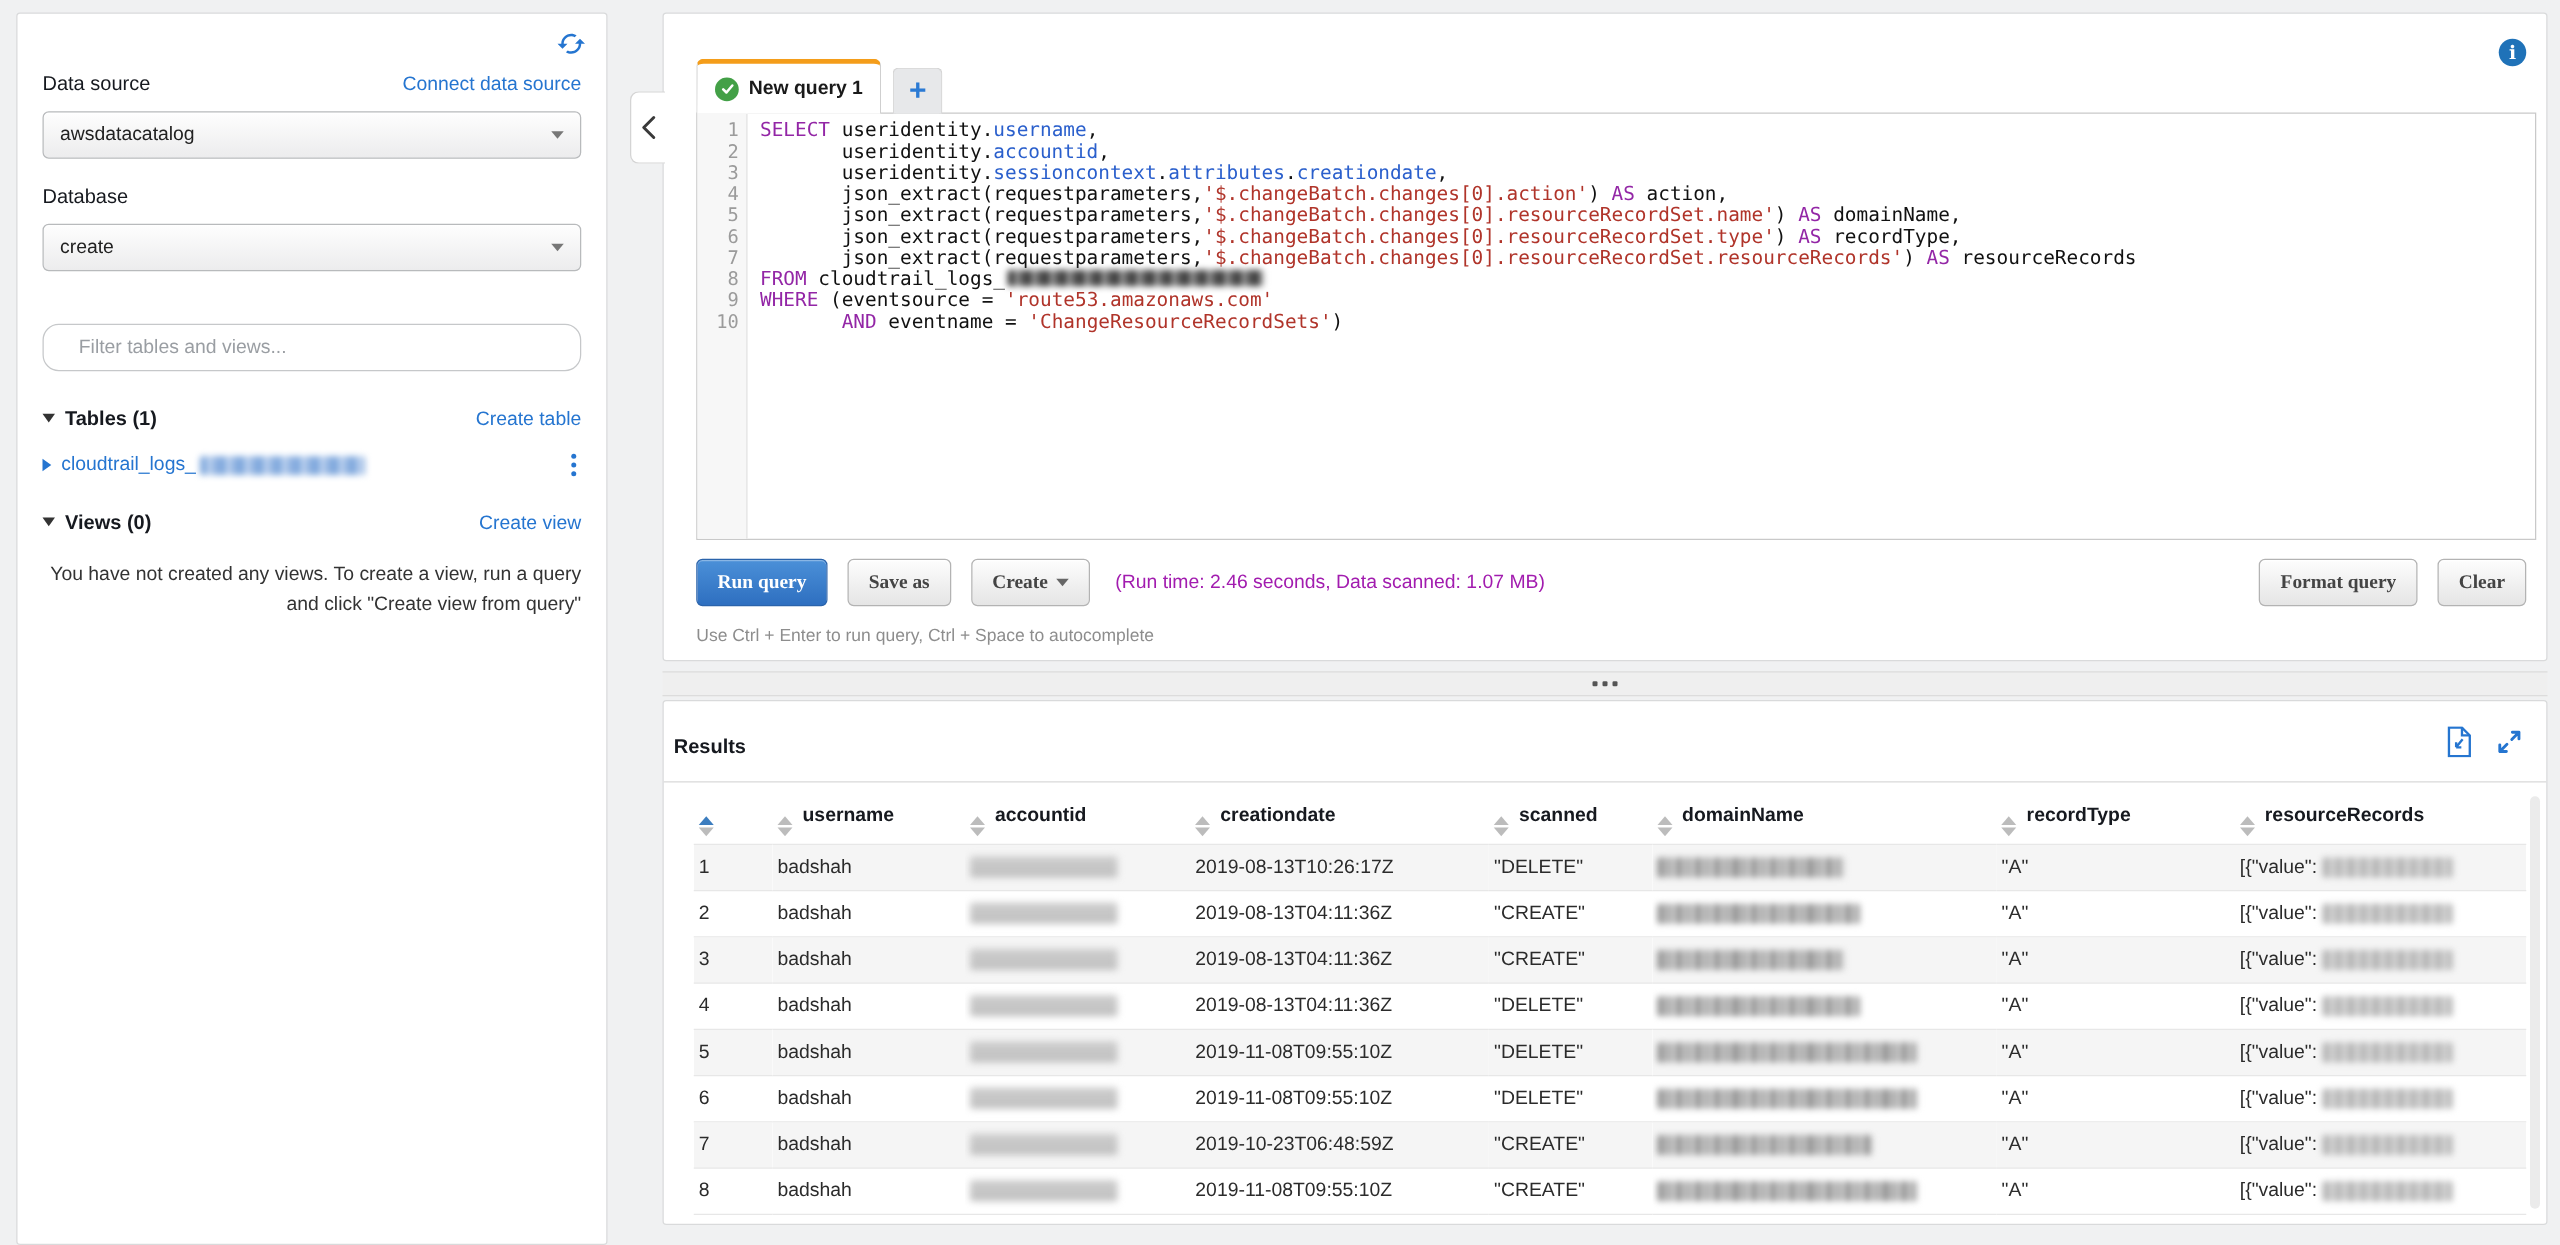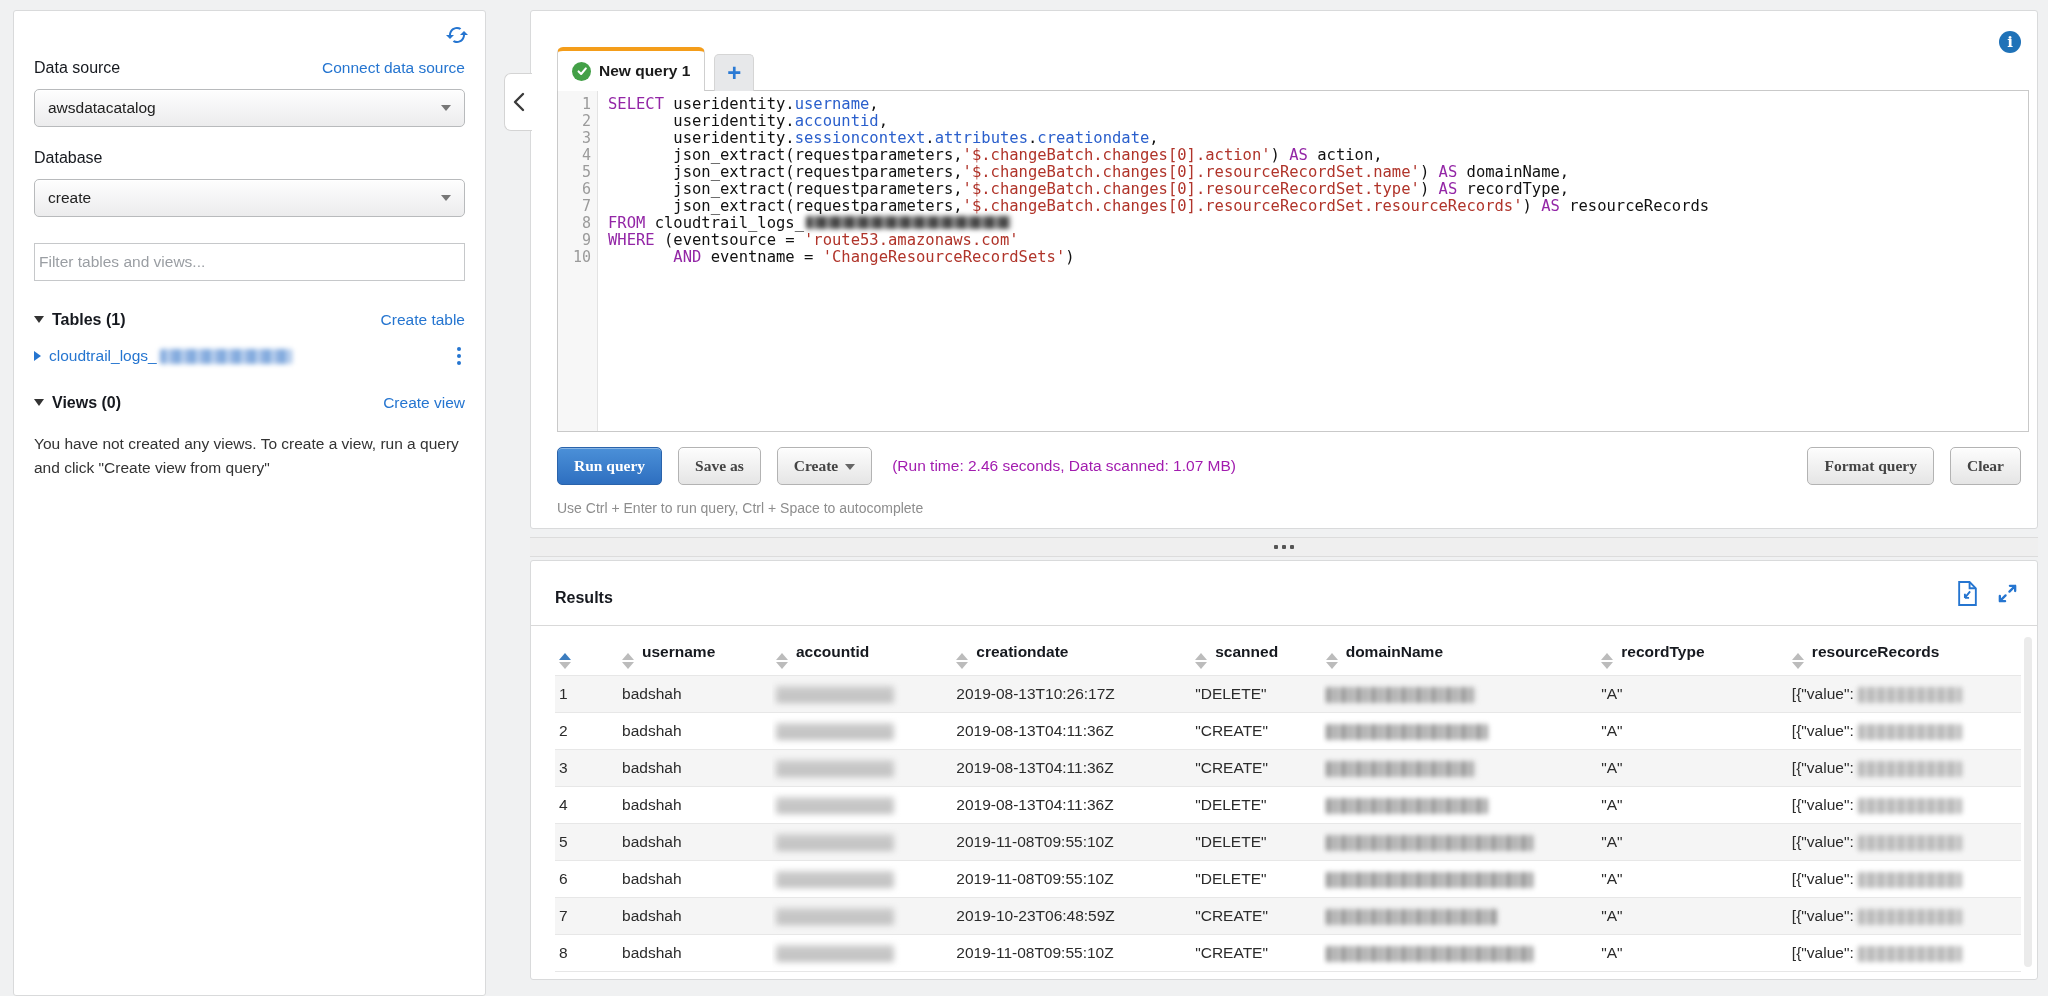--- a/index.html
+++ b/index.html
@@ -9,35 +9,35 @@
   .sidebar{position:absolute;left:13px;top:10px;width:473px;height:986px;background:#fff;
     border:1px solid #d9dadb;border-radius:3px;box-sizing:border-box;padding:0 20px;}
   .refresh-btn{position:absolute;right:16px;top:12px;width:24px;height:24px;cursor:pointer;}
   .side-row{display:flex;justify-content:space-between;align-items:baseline;}
   .side-label{font-size:16px;font-weight:normal;color:#16191f;}
   .link{color:#2575d0;font-size:15.5px;cursor:pointer;text-decoration:none;}
   .select{margin-top:12px;height:36px;display:flex;align-items:center;justify-content:space-between;
     padding:0 13px;border:1px solid #b8babc;border-radius:5px;background:linear-gradient(#fefefe,#ececed);
     font-size:15.5px;color:#222;box-shadow:inset 0 1px 0 #fff;cursor:pointer;}
   .caret-down{width:0;height:0;border-left:5px solid transparent;border-right:5px solid transparent;border-top:6px solid #777;}
-  .filter-input{margin-top:26px;width:100%;height:38px;box-sizing:border-box;border:1px solid #c6c8ca;
-    border-radius:0;padding:0 4px;font-size:15.5px;color:#444;font-family:"Liberation Sans",sans-serif;}
+  .filter-input{margin-top:42px;width:100%;height:38px;box-sizing:border-box;border:1px solid #c6c8ca;
+    border-radius:13px;padding:0 28px;font-size:15.5px;color:#444;font-family:"Liberation Sans",sans-serif;}
   .filter-input::placeholder{color:#9a9ea3;}
   .tri-sec{display:inline-block;width:0;height:0;border-left:5px solid transparent;border-right:5px solid transparent;
     border-top:7px solid #333;margin-right:8px;vertical-align:2px;}
   .tri-item{display:inline-block;width:0;height:0;border-top:5px solid transparent;border-bottom:5px solid transparent;
     border-left:7px solid #2575d0;margin-right:8px;}
   .sec-title{font-size:16px;font-weight:bold;color:#16191f;cursor:pointer;}
   .table-item{margin-top:16px;display:flex;align-items:center;justify-content:space-between;}
   .table-item-name{color:#2575d0;font-size:15.5px;cursor:pointer;display:flex;align-items:center;}
   .blur-blue{display:inline-block;height:15px;width:132px;margin-left:3px;border-radius:2px;
     background:repeating-linear-gradient(90deg,#7fa8dd 0 6px,#c3d6f0 6px 10px,#92b4e2 10px 15px);filter:blur(2.5px);}
   .kebab{display:flex;flex-direction:column;gap:3px;cursor:pointer;padding:2px 4px;}
   .kebab span{width:4px;height:4px;border-radius:50%;background:#2575d0;}
-  .views-empty{margin-top:20px;font-size:15.5px;color:#333;line-height:1.55;}
+  .views-empty{margin-top:20px;font-size:15.5px;color:#333;line-height:1.55;text-align:right;}
 
   
   .query-panel{position:absolute;left:530px;top:10px;width:1508px;height:519px;background:#fff;
     border:1px solid #d9dadb;border-radius:3px;box-sizing:border-box;}
   .collapse-tab{position:absolute;left:-27px;top:62px;width:27px;height:56px;background:#fff;
     border:1px solid #d4d4d4;border-right:none;border-radius:7px 0 0 7px;display:flex;align-items:center;
     justify-content:center;cursor:pointer;}
   .info-btn{position:absolute;right:16px;top:20px;width:22px;height:22px;border-radius:50%;background:#1f72b8;
     color:#fff;font-family:"DejaVu Serif",serif;font-weight:bold;font-size:15px;display:flex;align-items:center;
     justify-content:center;cursor:pointer;}
@@ -77,21 +77,21 @@
 
   
   .divider{position:absolute;left:530px;top:537px;width:1508px;height:20px;background:#efefef;
     border-top:1px solid #dcdcdc;border-bottom:1px solid #dcdcdc;box-sizing:border-box;
     display:flex;align-items:center;justify-content:center;gap:4px;cursor:row-resize;}
   .divider i{width:4px;height:4px;background:#555;border-radius:1px;display:block;}
 
   
   .results-panel{position:absolute;left:530px;top:560px;width:1508px;height:420px;background:#fff;
     border:1px solid #d9dadb;border-radius:3px;box-sizing:border-box;}
-  .results-title{position:absolute;left:24px;top:28px;font-size:16px;font-weight:bold;color:#16191f;}
+  .results-title{position:absolute;left:8px;top:28px;font-size:16px;font-weight:bold;color:#16191f;}
   .results-icons{position:absolute;right:18px;top:20px;display:flex;gap:18px;align-items:center;}
   .results-icons > div{cursor:pointer;}
   .results-hr{position:absolute;left:0;right:0;top:64px;border-top:1px solid #d9d9d9;}
   .scroll-strip{position:absolute;right:5px;top:76px;bottom:12px;width:8px;background:#ebebeb;border-radius:4px;}
 
   .rtable{position:absolute;left:24px;top:76px;width:1466px;border-collapse:collapse;table-layout:fixed;
     font-size:15.5px;color:#2b2b2b;}
   .rtable th{font-weight:bold;color:#16191f;text-align:left;height:38px;padding:0 4px;white-space:nowrap;
     overflow:hidden;cursor:pointer;}
   .rtable td{height:36px;padding:0 4px;border-top:1px solid #e7e7e7;white-space:nowrap;overflow:hidden;}

